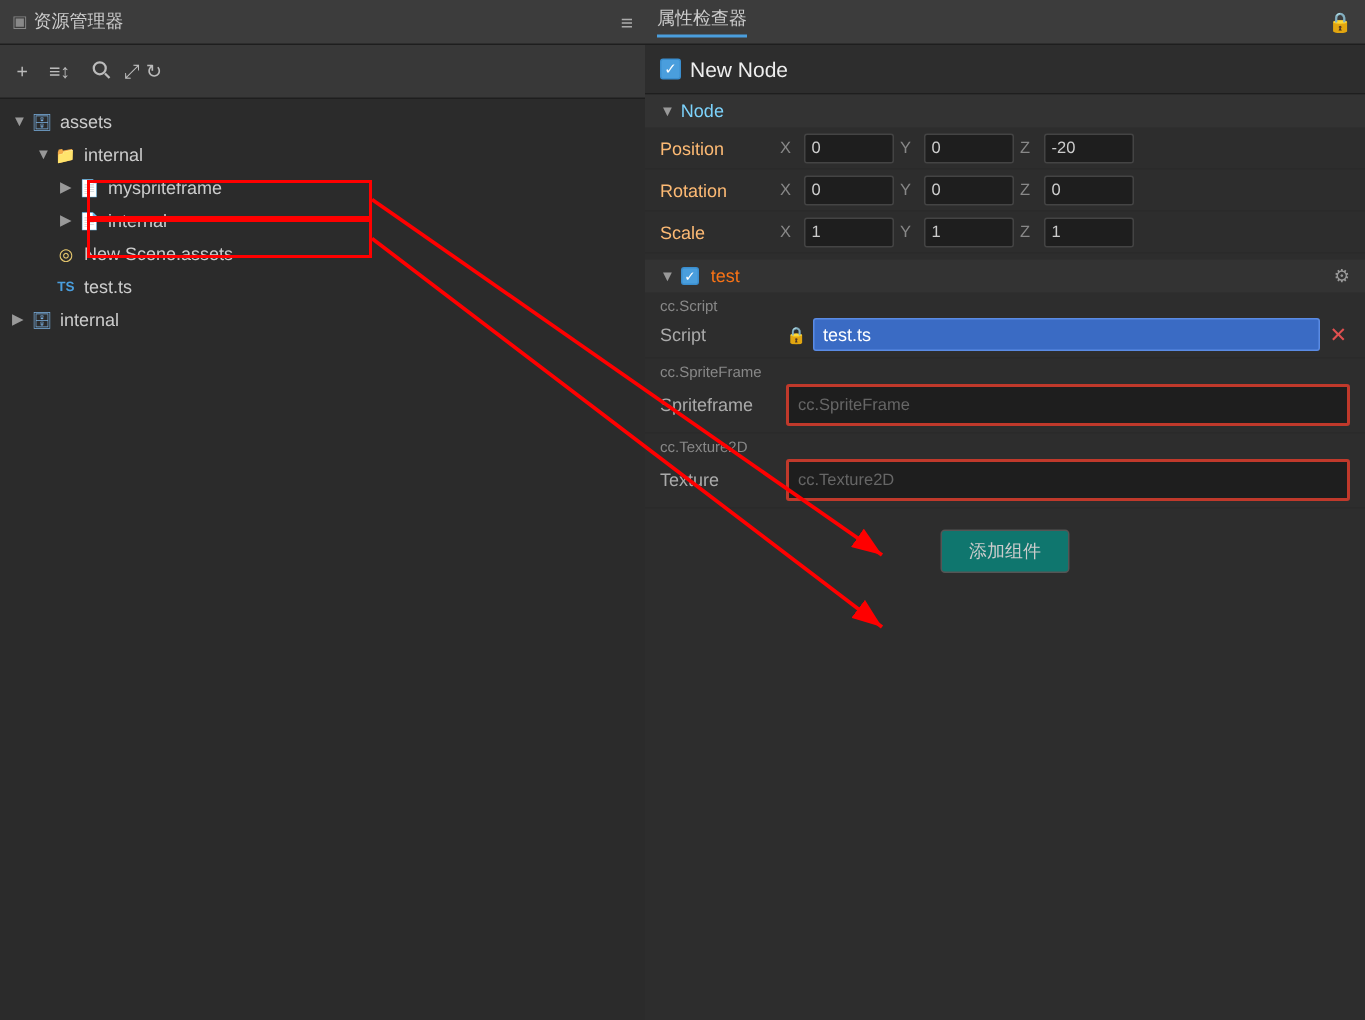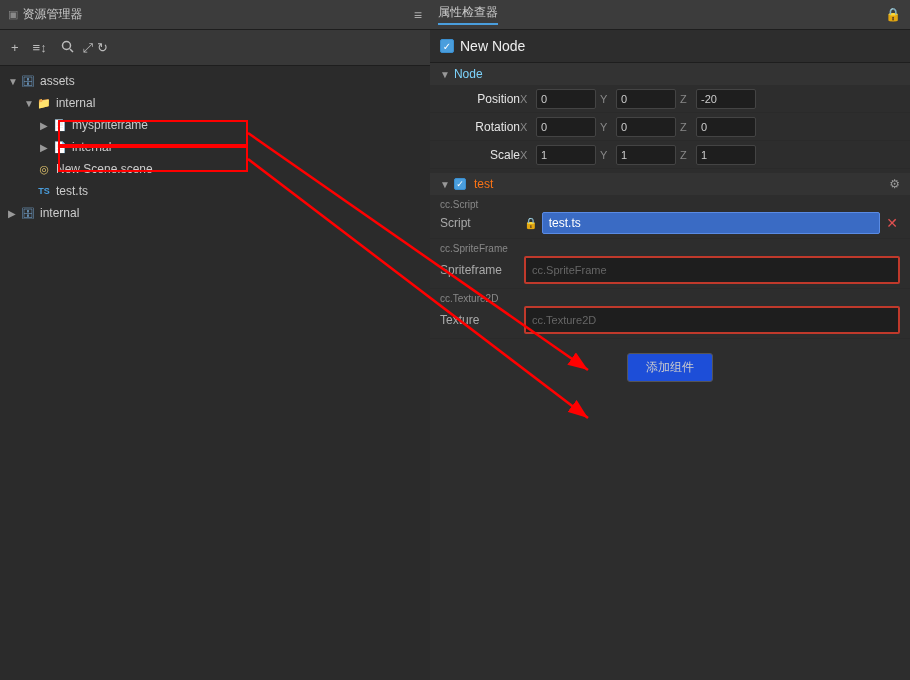--- a/index.html
+++ b/index.html
@@ -238,24 +238,23 @@
     .prop-row {
       display: flex;
       align-items: center;
       padding: 4px 10px;
       height: 28px;
       border-bottom: 1px solid #2a2a2a;
     }
 
     .prop-label {
       width: 80px;
-      color: #e5e5e5;
-      font-size: 12px;
-      flex-shrink: 0;
-      text-align: right;
+      color: #fdba74;
+      font-size: 12px;
+      flex-shrink: 0;
     }
 
     .prop-fields {
       display: flex;
       align-items: center;
       gap: 4px;
       flex: 1;
     }
 
     .axis-label {
@@ -370,21 +369,21 @@
       align-items: center;
     }
 
     .add-component-row {
       display: flex;
       justify-content: center;
       padding: 14px;
     }
 
     .add-component-btn {
-      background: #1d4ed8;
+      background: #0f766e;
       border: 1px solid #555;
       color: #ccc;
       padding: 5px 18px;
       cursor: pointer;
       border-radius: 3px;
       font-size: 12px;
     }
 
     .lock-icon-top {
       margin-left: auto;
@@ -448,21 +447,21 @@
 
     <div class="tree-item tree-item-level3">
       <span class="tree-toggle">▶</span>
       <span class="tree-icon file-icon">📄</span>
       <span class="tree-label">internal</span>
     </div>
 
     <div class="tree-item tree-item-level2">
       <span class="tree-toggle" style="width:12px;"></span>
       <span class="tree-icon scene-icon">◎</span>
-      <span class="tree-label">New Scene.scene</span>
+      <span class="tree-label">New Scene.assets</span>
     </div>
 
     <div class="tree-item tree-item-level2">
       <span class="tree-toggle" style="width:12px;"></span>
       <span class="tree-icon ts-icon">TS</span>
       <span class="tree-label">test.ts</span>
     </div>
 
     <div class="tree-item tree-item-level1">
       <span class="tree-toggle">▶</span>

